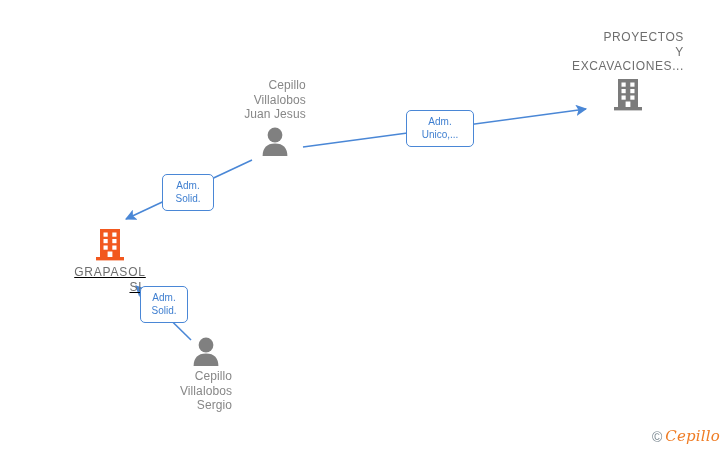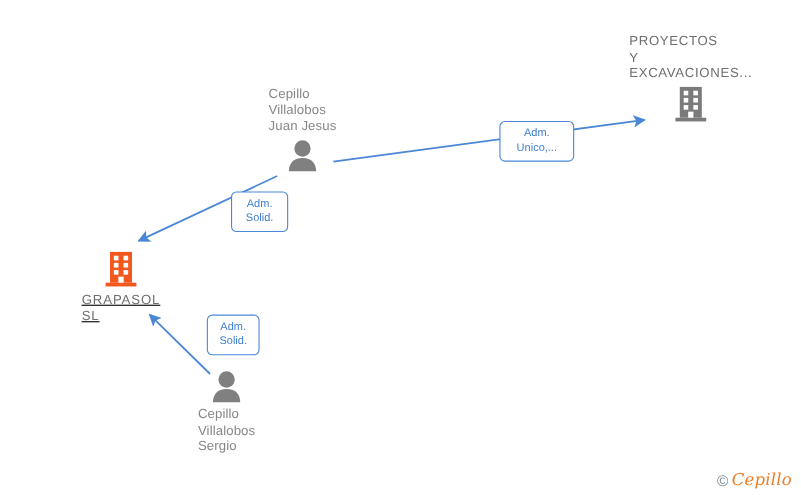--- a/index.html
+++ b/index.html
@@ -30,21 +30,21 @@
     display: flex;
     flex-direction: column;
     align-items: center;
     width: 160px;
     margin-left: -80px;
   }
   .node-label {
     font-size: 12px;
     line-height: 14.5px;
     color: #878787;
-    text-align: left;
+    text-align: right;
     letter-spacing: 0.1px;
     white-space: pre-line;
   }
   .node-label.company {
     color: #6e6e6e;
     letter-spacing: 0.6px;
   }
   .node-label.company-main {
     color: #6e6e6e;
     font-size: 12px;
@@ -63,21 +63,20 @@
     border: 1px solid #4a87d6;
     border-radius: 5px;
     background: #ffffff;
     color: #3f7fd0;
     font-size: 10px;
     line-height: 13px;
     text-align: center;
     padding: 4px 6px 5px 6px;
     white-space: pre-line;
     z-index: 5;
-    margin-left: 48px;
   }
 
   #watermark {
     position: absolute;
     right: 8px;
     bottom: 6px;
     display: flex;
     align-items: center;
     gap: 3px;
     z-index: 9;

